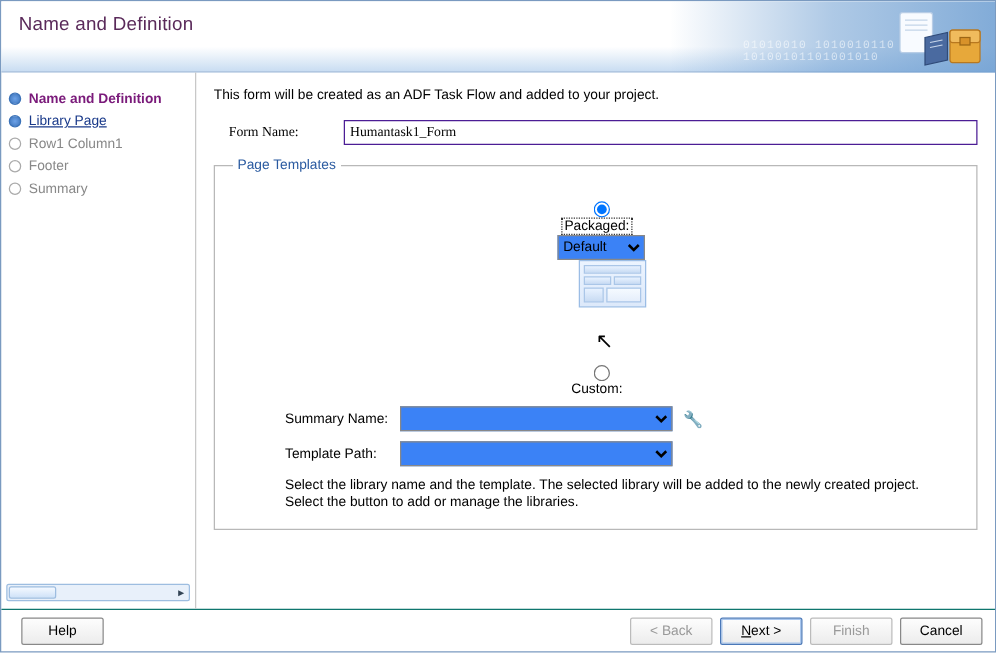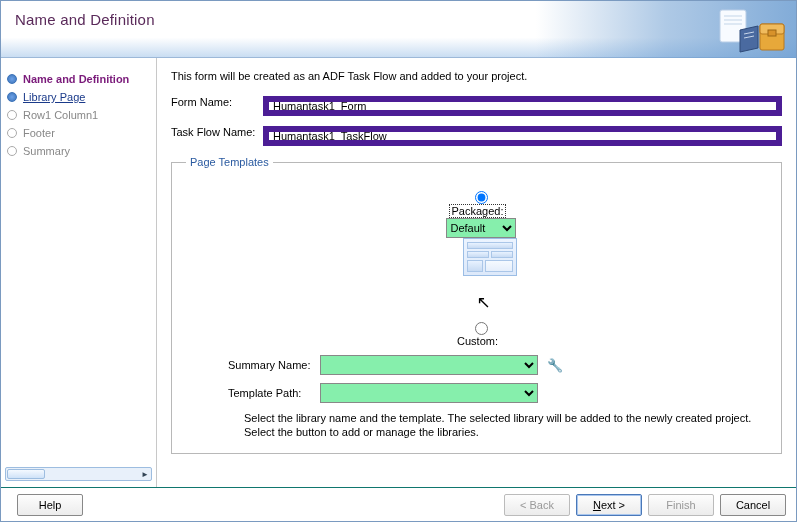--- a/index.html
+++ b/index.html
@@ -122,28 +122,29 @@
   .nav-scroll-arrow.left { left: -1px; }
   .nav-scroll-arrow.right { right: -1px; }
   .content {
     flex: 1;
     padding: 12px 14px 8px 14px;
     position: relative;
   }
   .intro { margin-bottom: 14px; }
   .form-row {
     display: flex;
-    align-items: flex-start;
-    margin: 4px 0 10px 0;
+    align-items: center;
+    margin: 4px 0 10px 12px;
+    font-family: Liberation Serif, serif;
   }
   .form-label { width: 92px; }
   .text-input {
     flex: 1;
     height: 20px;
-    border: 6px solid #4c1d95;
+    border: 1px solid #4c1d95;
     background: #fff;
     padding: 2px 4px;
     font-family: inherit;
     font-size: 11px;
   }
   fieldset.page-templates {
     border: 1px solid #b8b8b8;
     margin: 8px 0 0 0;
     padding: 16px 14px 14px 14px;
   }
@@ -162,21 +163,21 @@
   .radio-label { margin-right: 6px; }
   .radio-label.sel {
     border: 1px dotted #333;
     padding: 0 2px;
   }
   select.combo {
     height: 20px;
     border: 1px solid #888;
     font-family: inherit;
     font-size: 11px;
-    background: #86efac;
+    background: #3b82f6;
   }
   .packaged-combo { width: 70px; }
   .preview-tile {
     width: 54px; height: 38px;
     border: 1px solid #9bbde5;
     background: linear-gradient(#ecf4ff,#dde9fa);
     margin-left: 18px;
     display: flex; flex-direction: column;
     padding: 3px;
     gap: 2px;
@@ -210,21 +211,20 @@
   .wrench-btn {
     width: 22px; height: 20px;
     margin-left: 6px;
     display:flex; align-items:center; justify-content:center;
     color:#555;
     font-size:13px;
   }
   .hint-text {
     margin-top: 8px;
     line-height: 14px;
-    margin-left: 16px;
   }
   .footer {
     height: 34px;
     border-top: 1px solid #0f766e;
     display: flex;
     align-items: center;
     padding: 0 10px;
   }
   .btn {
     height: 22px;
@@ -249,20 +249,22 @@
   .footer-spacer { flex: 1; }
   .footer .btn { margin-left: 6px; }
   u.acc { text-decoration: underline; }
 </style>
 </head>
 <body>
 
 <div class="header">
   <div class="header-title">Name and Definition</div>
   <div class="banner-right"></div>
+  <div class="binary-art">01010010 1010010110
+10100101101001010</div>
   <div class="header-art">
     <svg width="120" height="50">
       <rect x="52" y="6" width="26" height="32" rx="2" fill="#f8fbff" stroke="#b8cde6"></rect>
       <line x1="56" y1="12" x2="74" y2="12" stroke="#c3d5e8"></line>
       <line x1="56" y1="16" x2="74" y2="16" stroke="#c3d5e8"></line>
       <line x1="56" y1="20" x2="74" y2="20" stroke="#c3d5e8"></line>
       <polygon points="72,26 90,22 90,44 72,48" fill="#4a6aa0" stroke="#2f4a78"></polygon>
       <line x1="76" y1="30" x2="86" y2="28" stroke="#c8d6ea"></line>
       <line x1="76" y1="34" x2="86" y2="32" stroke="#c8d6ea"></line>
       <rect x="92" y="20" width="24" height="26" rx="2" fill="#e7a83a" stroke="#b8781f"></rect>
@@ -302,24 +304,20 @@
       <div class="nav-scroll-arrow right">►</div>
     </div>
   </div>
 
   <div class="content">
     <div class="intro">This form will be created as an ADF Task Flow and added to your project.</div>
 
     <div class="form-row">
       <div class="form-label">Form Name:</div>
       <input class="text-input" type="text" value="Humantask1_Form" style="">
-    </div>
-    <div class="form-row">
-      <div class="form-label">Task Flow Name:</div>
-      <input class="text-input" type="text" value="Humantask1_TaskFlow" style="">
     </div>
 
     <fieldset class="page-templates">
       <legend>Page Templates</legend>
 
       <div class="radio-row">
         <input type="radio" name="tpl" checked="" style="">
         <span class="radio-label sel">Packaged:</span>
         <select class="combo packaged-combo">
           <option>Default</option>

